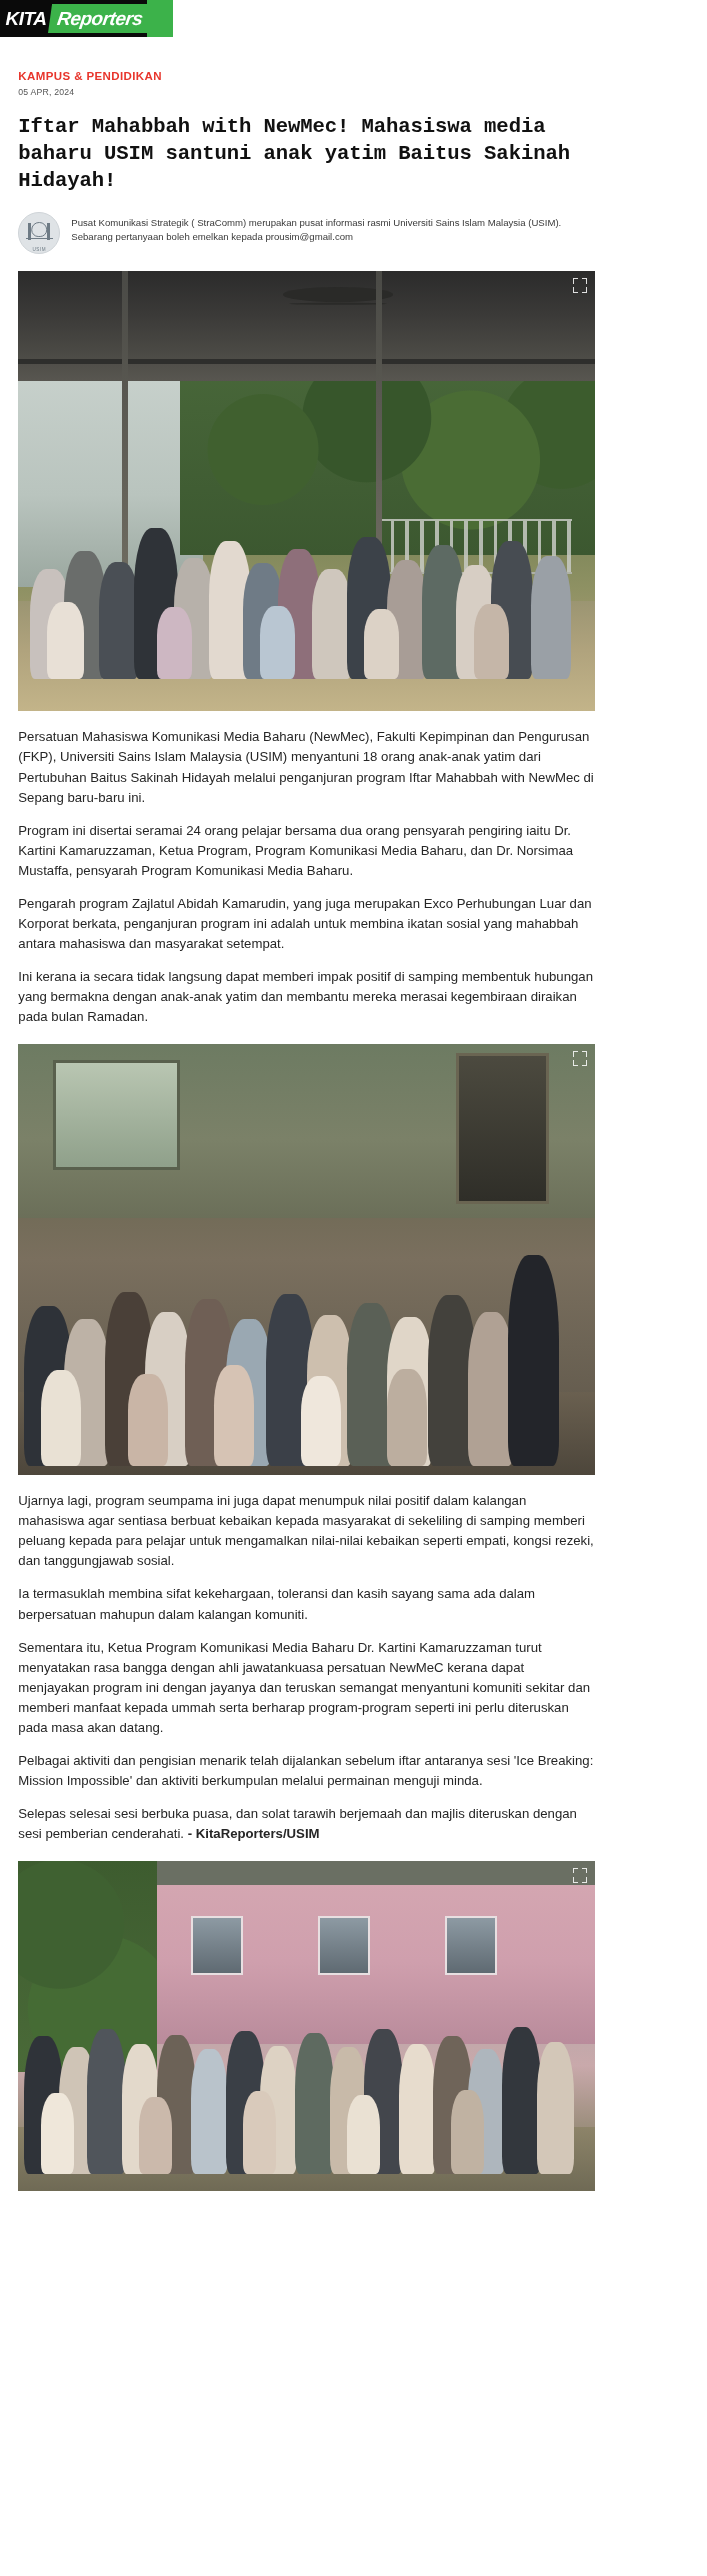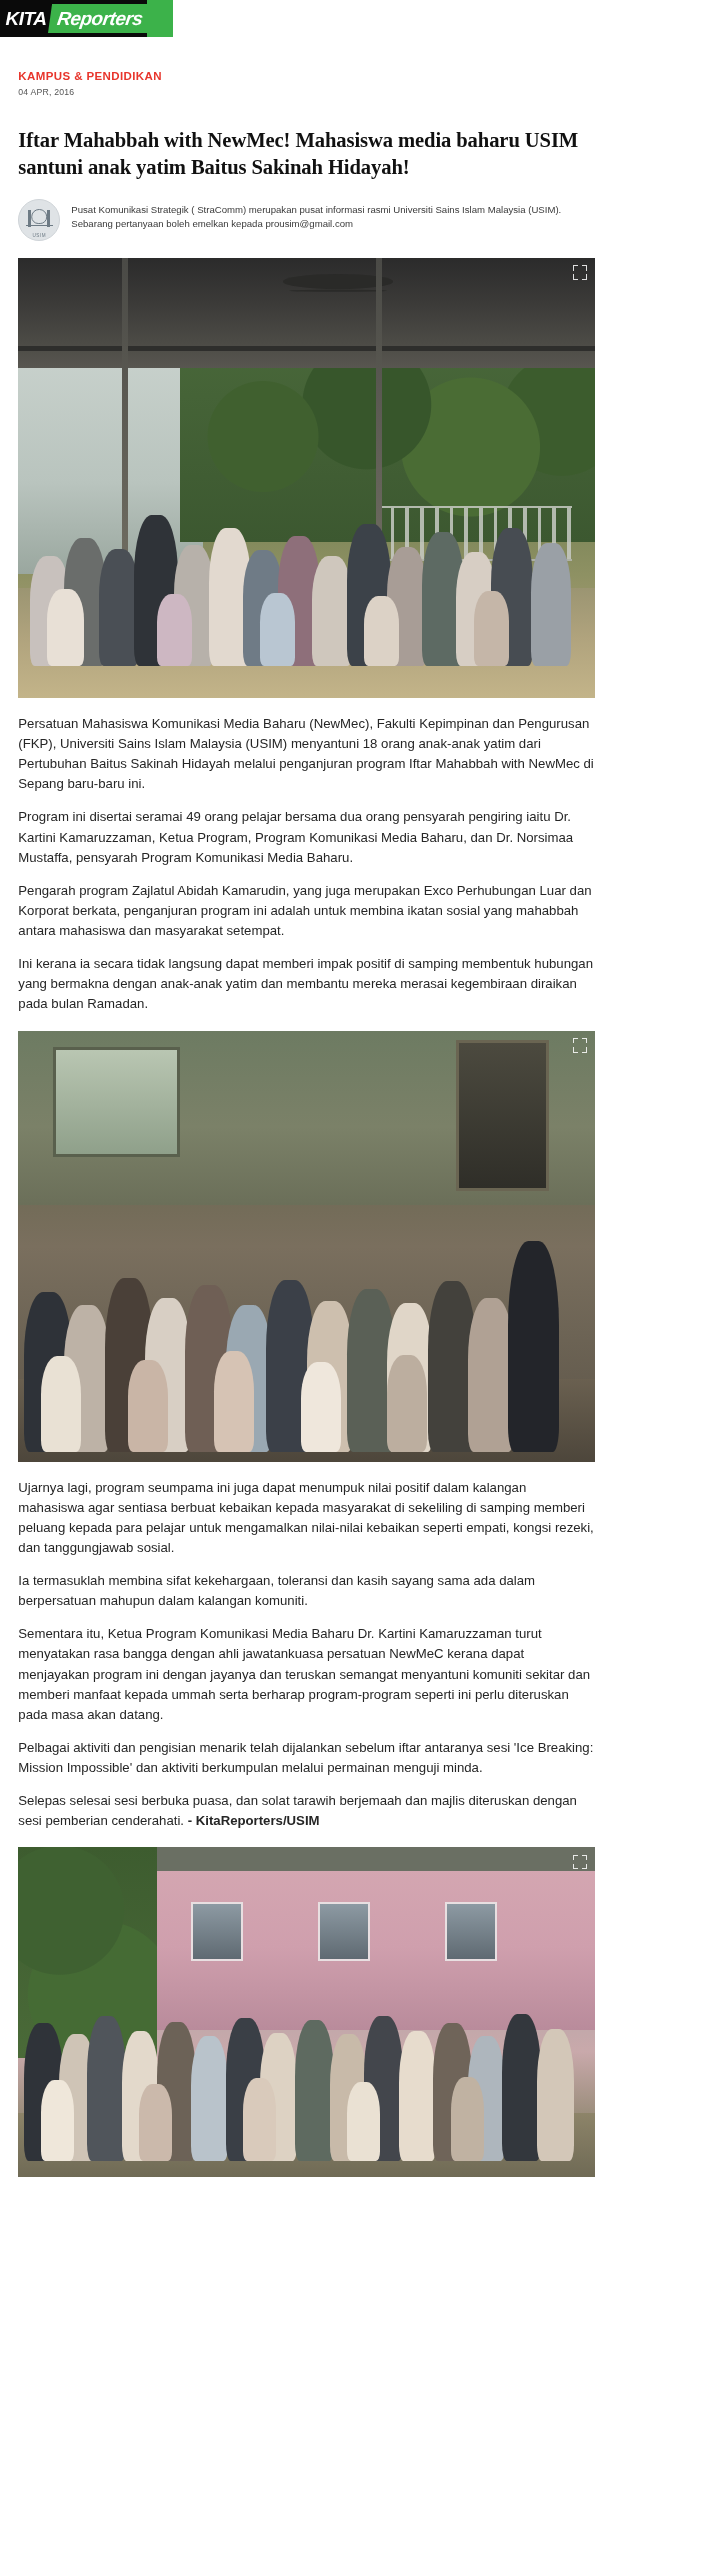--- a/index.html
+++ b/index.html
@@ -79,26 +79,26 @@
     margin-top: 31px;
   }
   .date {
     color: #555555;
     font-family: "Liberation Sans", sans-serif;
     font-size: 8.7px;
     margin-top: 4.6px;
     letter-spacing: 0.2px;
   }
   h1.headline {
-    font-family: Liberation Serif, serif;
+    font-family: Liberation Mono, monospace;
     font-size: 20.6px;
     line-height: 1.32;
     font-weight: bold;
     color: #111111;
-    margin: 30px 0 0 0;
+    margin: 16px 0 0 0;
     letter-spacing: -0.1px;
   }
 
   
   .byline {
     display: flex;
     gap: 11px;
     align-items: flex-start;
     margin-top: 18.3px;
   }
@@ -325,21 +325,21 @@
     <div class="logo">
       <span class="logo-kita">KITA</span>
       <span class="logo-reporters">Reporters</span>
     </div>
     <div class="logo-green-block"></div>
   </div>
 
   <div class="article">
 
     <div class="kicker">KAMPUS &amp; PENDIDIKAN</div>
-    <div class="date">04 APR, 2016</div>
+    <div class="date">05 APR, 2024</div>
 
     <h1 class="headline">Iftar Mahabbah with NewMec! Mahasiswa media baharu USIM santuni anak yatim Baitus Sakinah Hidayah!</h1>
 
     <div class="byline">
       <div class="avatar">
         <div class="minaret-l"></div>
         <div class="minaret-r"></div>
         <div class="dome"></div>
         <div class="base"></div>
         <div class="label">USIM</div>
@@ -384,21 +384,21 @@
       <div class="expand-ico">
         <span class="tl"></span>
           <span class="tr"></span>
           <span class="bl"></span>
           <span class="br"></span>
       </div>
     </div>
 
     <div class="body-text">
       <p>Persatuan Mahasiswa Komunikasi Media Baharu (NewMec), Fakulti Kepimpinan dan Pengurusan (FKP), Universiti Sains Islam Malaysia (USIM) menyantuni 18 orang anak-anak yatim dari Pertubuhan Baitus Sakinah Hidayah melalui penganjuran program Iftar Mahabbah with NewMec di Sepang baru-baru ini.</p>
-      <p>Program ini disertai seramai 49 orang pelajar bersama dua orang pensyarah pengiring iaitu Dr. Kartini Kamaruzzaman, Ketua Program, Program Komunikasi Media Baharu, dan Dr. Norsimaa Mustaffa, pensyarah Program Komunikasi Media Baharu.</p>
+      <p>Program ini disertai seramai 24 orang pelajar bersama dua orang pensyarah pengiring iaitu Dr. Kartini Kamaruzzaman, Ketua Program, Program Komunikasi Media Baharu, dan Dr. Norsimaa Mustaffa, pensyarah Program Komunikasi Media Baharu.</p>
       <p>Pengarah program Zajlatul Abidah Kamarudin, yang juga merupakan Exco Perhubungan Luar dan Korporat berkata, penganjuran program ini adalah untuk membina ikatan sosial yang mahabbah antara mahasiswa dan masyarakat setempat.</p>
       <p>Ini kerana ia secara tidak langsung dapat memberi impak positif di samping membentuk hubungan yang bermakna dengan anak-anak yatim dan membantu mereka merasai kegembiraan diraikan pada bulan Ramadan.</p>
     </div>
 
     <div class="photo p2">
       <div class="bg"></div>
       <div class="wall"></div>
       <div class="window"></div>
       <div class="door"></div>
       <div class="floor"></div>

